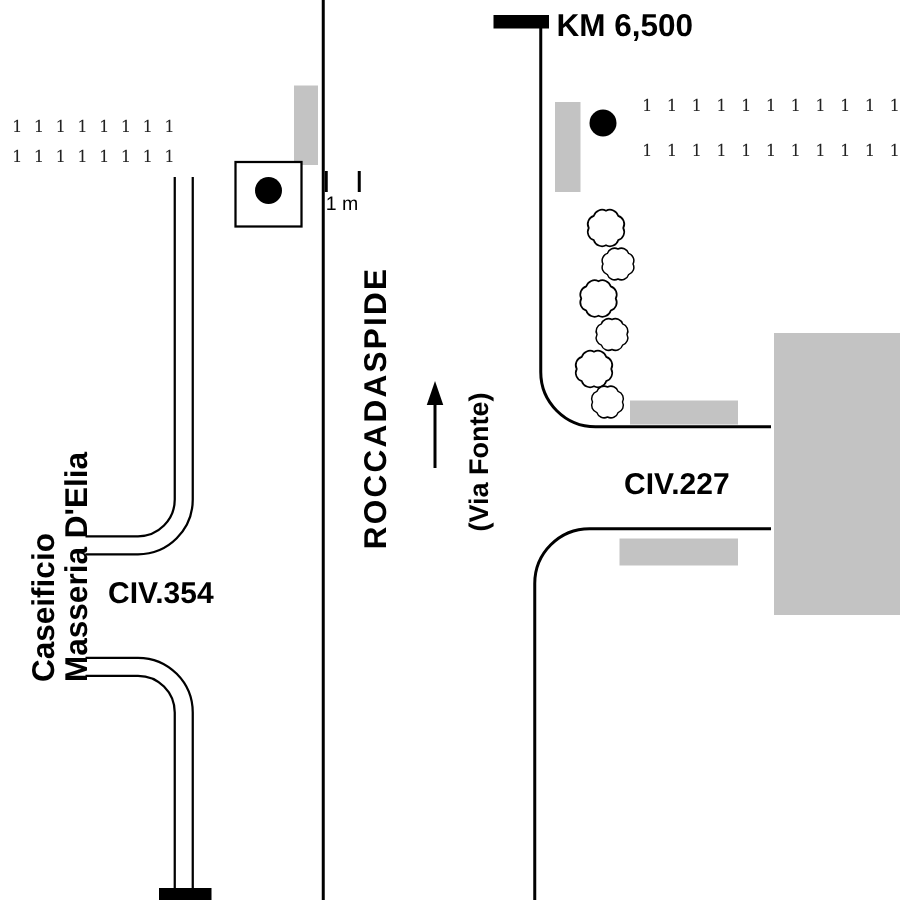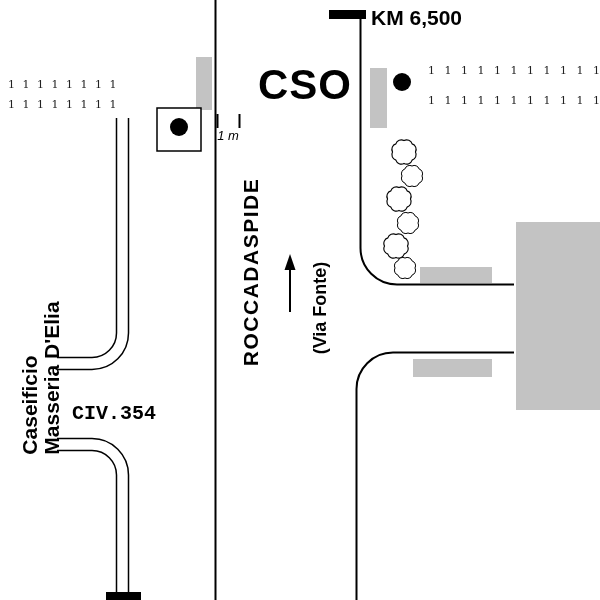--- a/index.html
+++ b/index.html
@@ -77,24 +77,24 @@
 
     <line x1="217.5" y1="114" x2="217.5" y2="128" stroke="#000" stroke-width="2"></line>
     <line x1="239.5" y1="114" x2="239.5" y2="128" stroke="#000" stroke-width="2"></line>
   </svg>
 
   <div class="orchard orchard-left" style="left:8px;top:78px;">1 1 1 1 1 1 1 1</div>
   <div class="orchard orchard-left" style="left:8px;top:98px;">1 1 1 1 1 1 1 1</div>
   <div class="orchard orchard-right" style="left:428px;top:64px;">1 1 1 1 1 1 1 1 1 1 1</div>
   <div class="orchard orchard-right" style="left:428px;top:94px;">1 1 1 1 1 1 1 1 1 1 1</div>
 
-  <div class="lbl big" style="left:258px;top:61px;">CSO</div>
   <div class="lbl km" style="left:371px;top:6px;">KM 6,500</div>
-  <div class="lbl small" style="left:213px;top:128px;width:30px;text-align:center;font-style:italic;">1 m</div>
-  <div class="lbl med" style="left:72px;top:402px;font-family:Liberation Mono, monospace;">CIV.354</div>
+  <div class="lbl small" style="left:213px;top:128px;width:30px;text-align:center;">1 m</div>
+  <div class="lbl med" style="left:416px;top:312px;">CIV.227</div>
+  <div class="lbl med" style="left:72px;top:385px;">CIV.354</div>
 
   <div class="vlabel rocca" style="left:251px;top:272px;">ROCCADASPIDE</div>
   <div class="vlabel viafonte" style="left:320px;top:308px;">(Via Fonte)</div>
 
   <div class="vlabel farm" style="left:41px;top:378px;">
     <div>Caseificio</div>
     <div>Masseria D'Elia</div>
   </div>
 
 </div>

